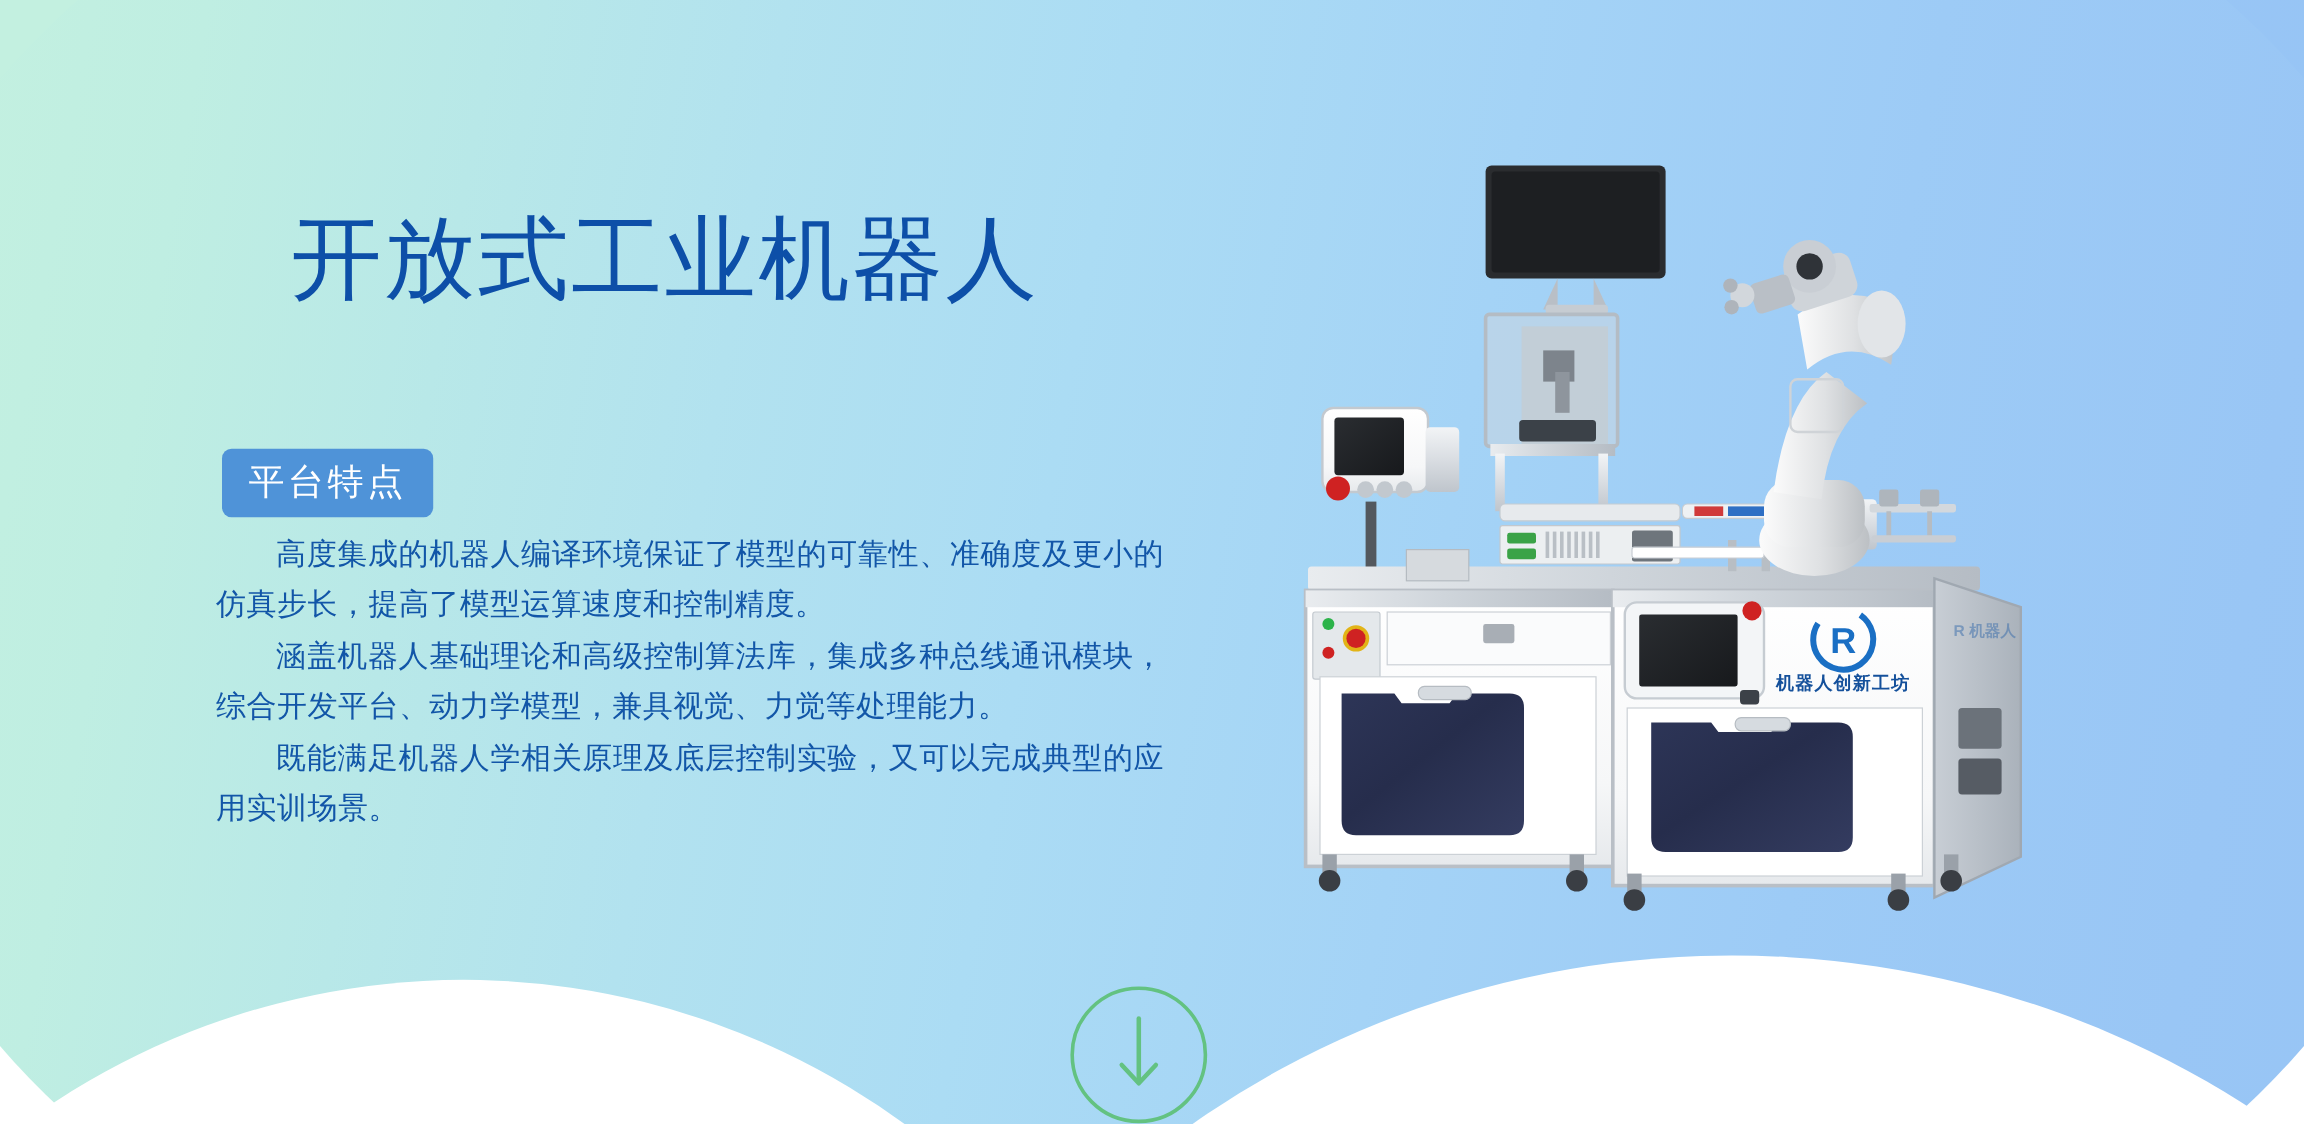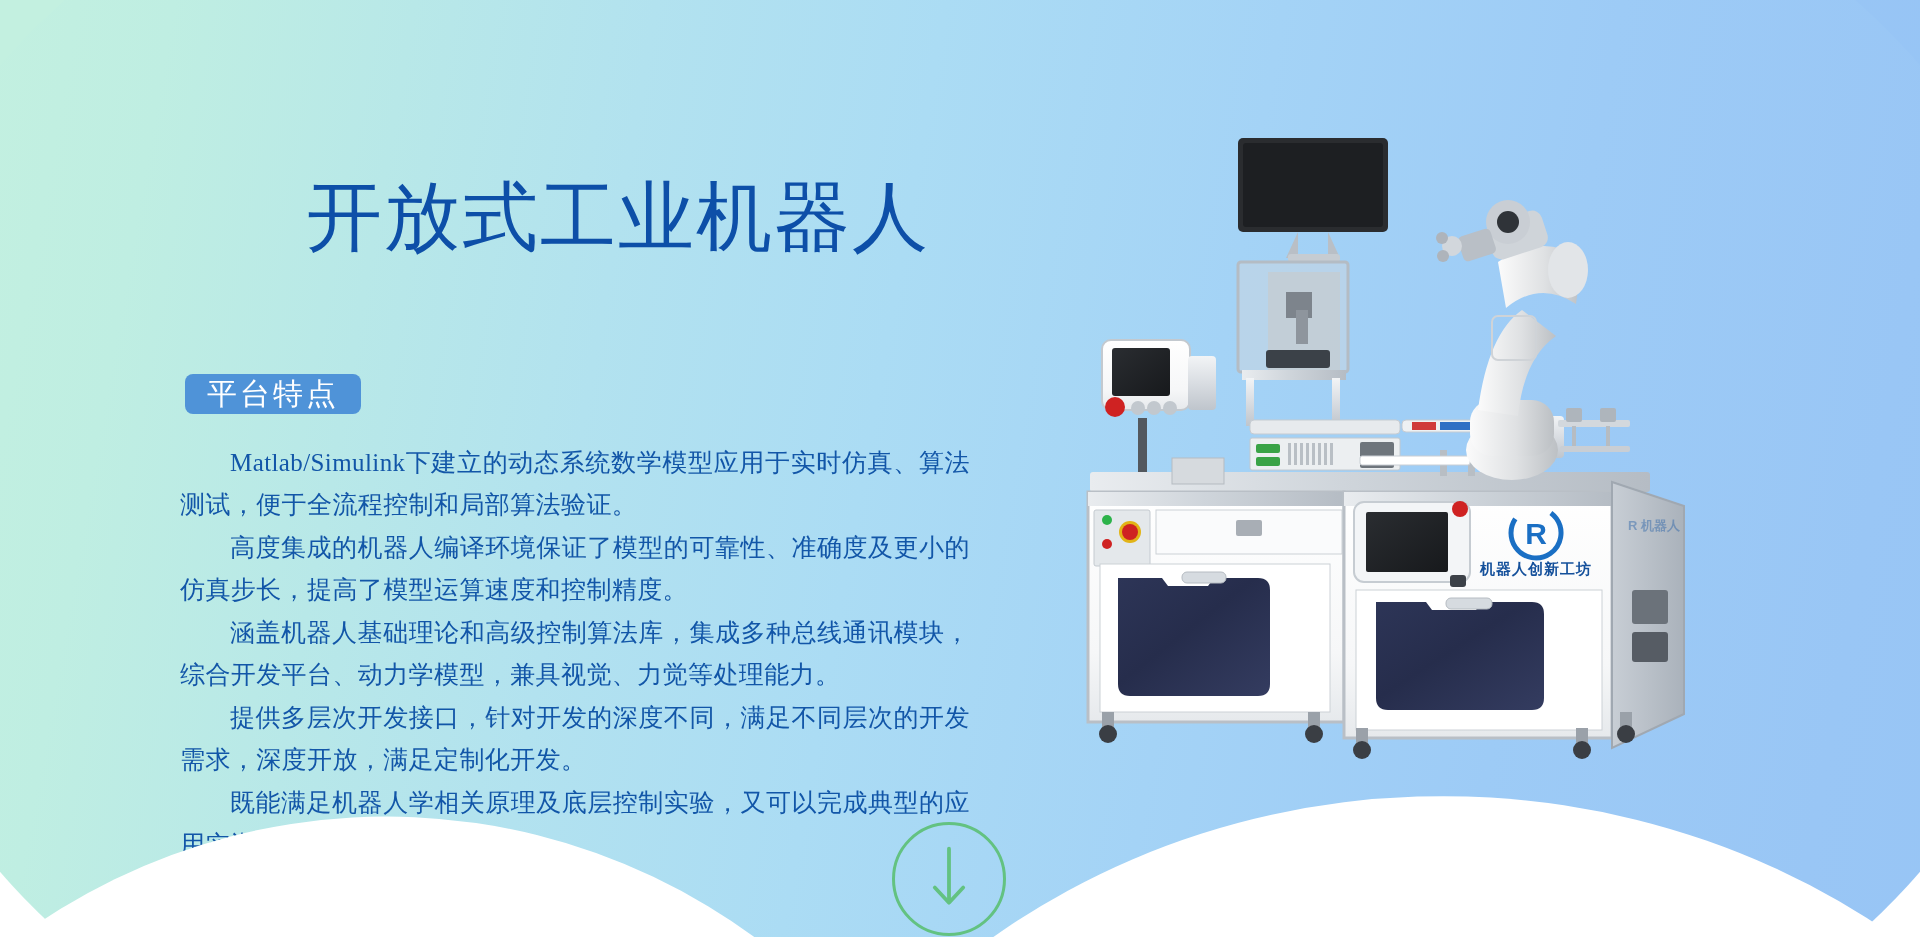--- a/index.html
+++ b/index.html
@@ -60,28 +60,28 @@
     left: 150px;
     top: 120px;
     width: 780px;
     color: #0d4fa8;
     font-size: 76px;
     line-height: 1.22;
     font-weight: 400;
     letter-spacing: 2px;
     white-space: nowrap;
   }
-  .headline .l1 { display: block; text-align: right; padding-left: 28px; }
+  .headline .l1 { display: block; text-align: center; padding-left: 28px; }
   .headline .l2 { display: block; text-align: left; padding-left: 100px; }
 
   .badge {
     position: absolute;
     left: 185px;
     top: 374px;
-    height: 40px;
+    height: 57px;
     padding: 0 22px;
     display: flex;
     align-items: center;
     justify-content: center;
     background: #4f93d8;
     color: #ffffff;
     font-size: 30px;
     letter-spacing: 3px;
     border-radius: 8px;
     box-sizing: border-box;
@@ -354,24 +354,22 @@
     </svg>
   </div>
 
   <h1 class="headline">
     <span class="l1">开放式工业机器人</span>
   </h1>
 
   <div class="badge">平台特点</div>
 
   <div class="body-copy">
-    <p>Matlab/Simulink下建立的动态系统数学模型应用于实时仿真、算法测试，便于全流程控制和局部算法验证。</p>
     <p>高度集成的机器人编译环境保证了模型的可靠性、准确度及更小的仿真步长，提高了模型运算速度和控制精度。</p>
     <p>涵盖机器人基础理论和高级控制算法库，集成多种总线通讯模块，综合开发平台、动力学模型，兼具视觉、力觉等处理能力。</p>
-    <p>提供多层次开发接口，针对开发的深度不同，满足不同层次的开发需求，深度开放，满足定制化开发。</p>
     <p>既能满足机器人学相关原理及底层控制实验，又可以完成典型的应用实训场景。</p>
   </div>
 
   <div class="scroll-down">
     <svg viewBox="0 0 114 114" xmlns="http://www.w3.org/2000/svg">
       <line x1="57" y1="25" x2="57" y2="80" stroke="#63c281" stroke-width="4" stroke-linecap="round"></line>
       <polyline points="42,66 57,82 72,66" fill="none" stroke="#63c281" stroke-width="4" stroke-linecap="round" stroke-linejoin="round"></polyline>
     </svg>
   </div>
 

